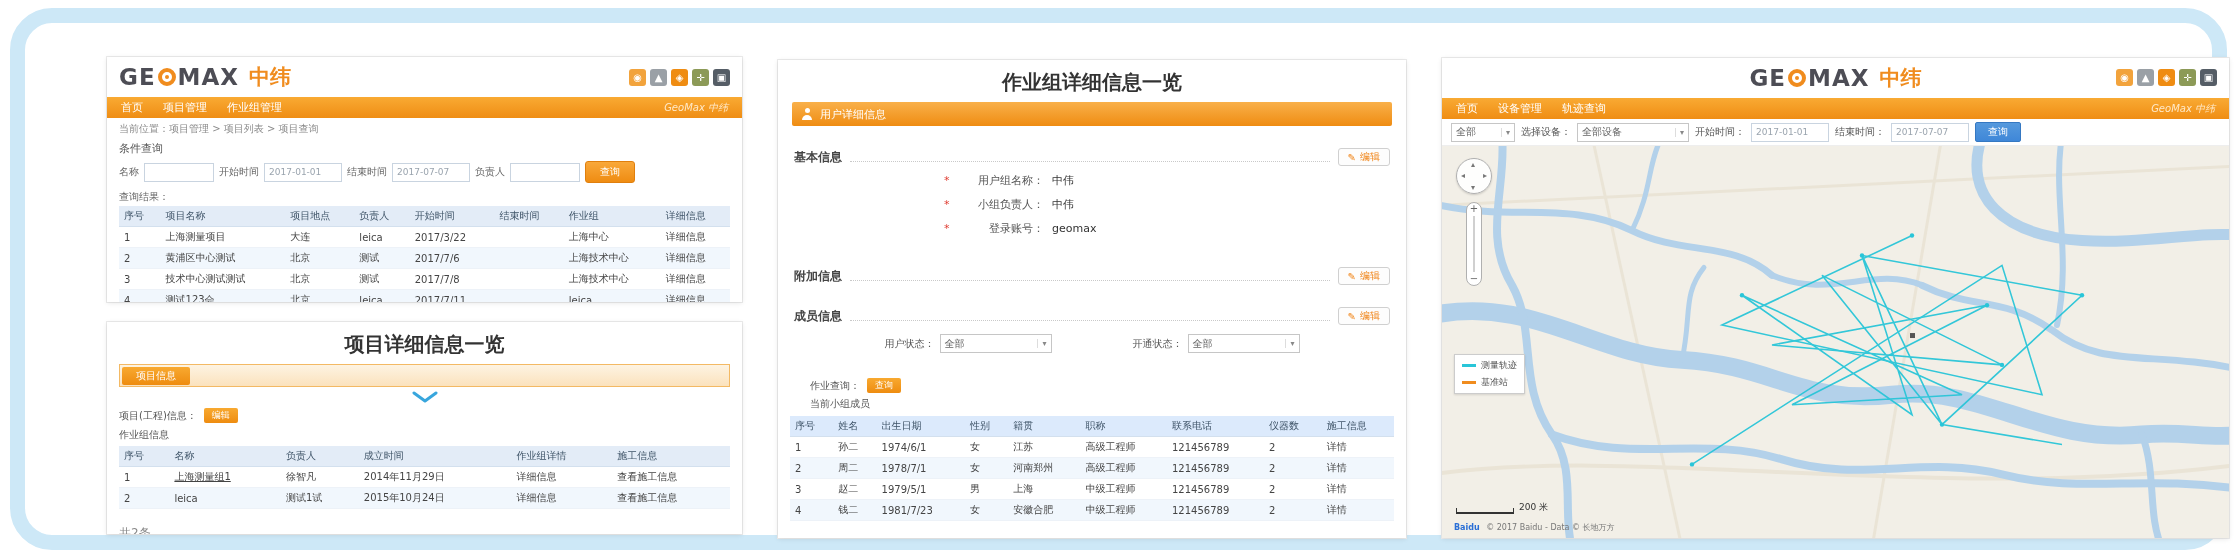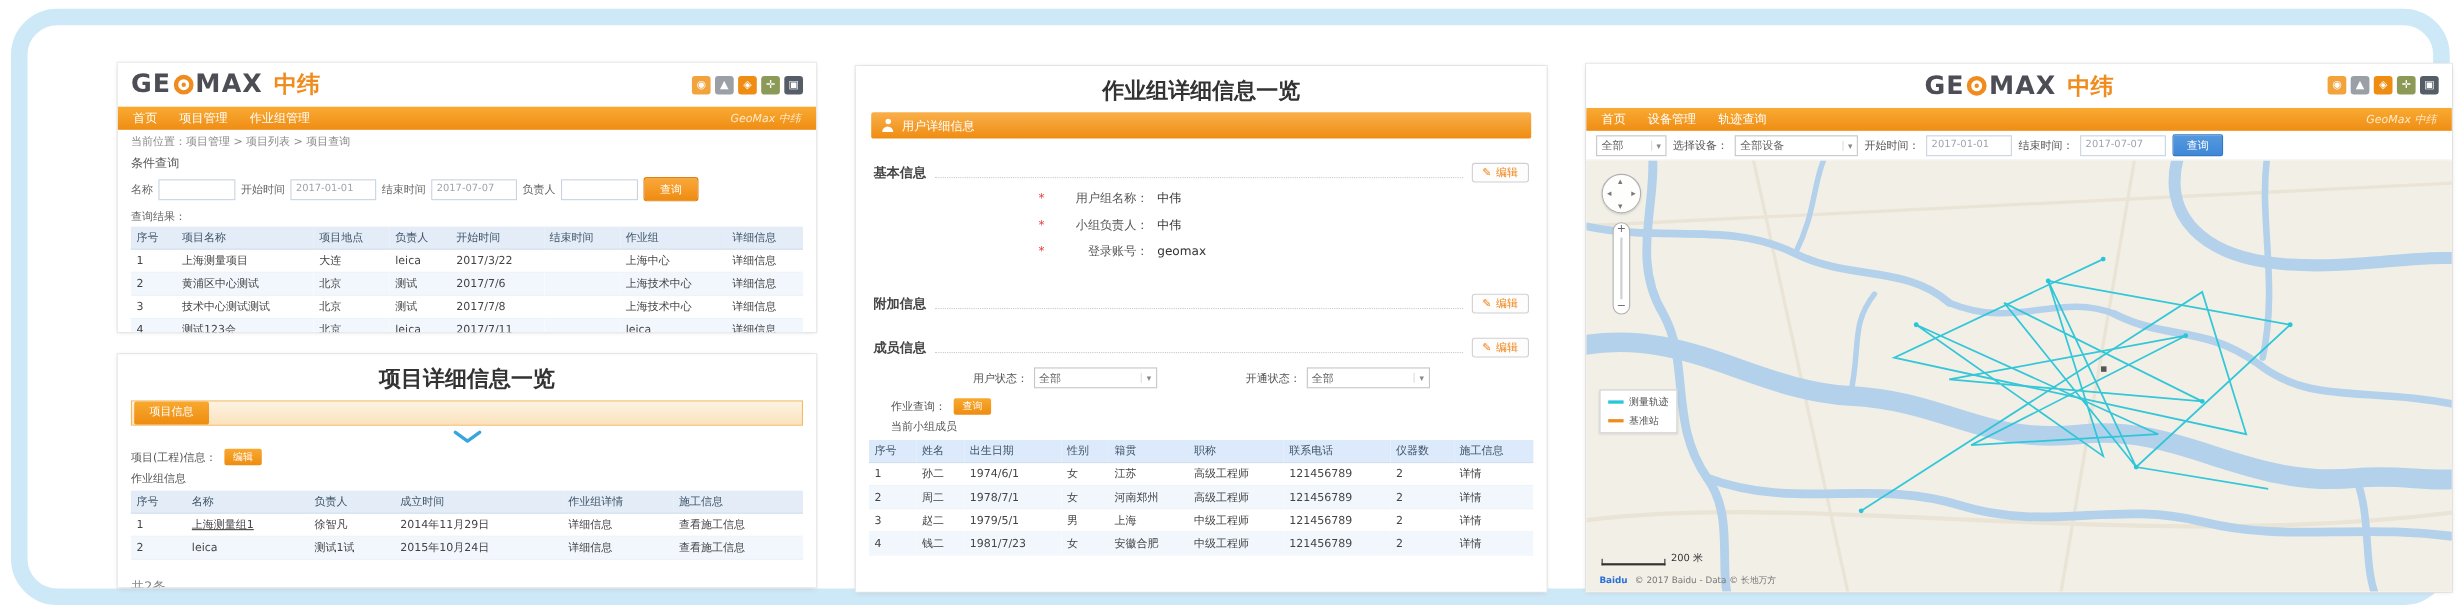--- a/index.html
+++ b/index.html
@@ -44,21 +44,21 @@
 
   .tbl { width:calc(100% - 24px); margin:0 12px; border-collapse:collapse; font-size:10px; }
   .tbl th { background:#e3ecf7; color:#3f5468; font-weight:normal; text-align:left; padding:3px 5px; border-bottom:1px solid #d3e0ee; white-space:nowrap; }
   .tbl td { padding:3px 5px; color:#444; border-bottom:1px solid #edf2f8; white-space:nowrap; overflow:hidden; }
   .tbl tbody tr:nth-child(even) { background:#f1f7fd; }
   .link-orange { color:#f08519; cursor:pointer; }
   .link-blue { color:#2e6db4; text-decoration:underline; cursor:pointer; }
 
   
   .p2-title, .p3-title { text-align:center; font-size:20px; font-weight:bold; color:#333; padding:9px 0 6px; }
-  .tab-bar { margin:0 12px; height:23px; background:linear-gradient(#fdf3e2,#fbe2bd); border:1px solid #f3b964; display:flex; padding:0 2px; }
+  .tab-bar { margin:0 12px; height:23px; background:linear-gradient(#fdf3e2,#fbe2bd); border:1px solid #f3b964; display:flex; align-items:center; padding:0 2px; }
   .tab-chip { background:linear-gradient(#f8a930,#ee8c10); color:#fff; font-size:10px; padding:2px 14px; border-radius:2px; cursor:pointer; }
   .chevron-row { display:flex; justify-content:center; padding:4px 0 2px; }
   .chevron-row svg { cursor:pointer; }
   .info-line { display:flex; align-items:flex-end; gap:7px; padding:2px 12px; font-size:10px; color:#555; }
   .mini-chip { background:linear-gradient(#f8a930,#ee8c10); color:#fff; font-size:9px; padding:1px 8px; border-radius:2px; cursor:pointer; border:none; }
   .group-label { font-size:10px; color:#555; padding:3px 12px 4px; }
   .count { font-size:12px; color:#888; padding:16px 12px; }
 
   
   .p3-bar { margin:0 14px; height:24px; background:linear-gradient(#f9b04a,#ef8c12); border-radius:2px; display:flex; align-items:center; gap:7px; padding:0 9px; color:#fff; font-size:11px; }
@@ -72,21 +72,21 @@
   .edit-btn { border:1px solid #d0d0d0; background:#fdfdfd; border-radius:3px; font-size:10px; color:#f08519; padding:1px 9px; display:flex; gap:4px; align-items:center; cursor:pointer; }
   .fields { padding:7px 0 9px 150px; display:flex; flex-direction:column; gap:9px; }
   .field { display:flex; align-items:center; font-size:11px; }
   .field .star { color:#e03c31; width:8px; }
   .field label { color:#555; min-width:92px; text-align:right; }
   .field .val { color:#333; margin-left:8px; }
   .filter-row { display:flex; justify-content:space-around; padding:9px 50px 4px; }
   .filter-group { display:flex; align-items:center; gap:5px; font-size:10px; color:#555; }
   .select { width:112px; height:19px; border:1px solid #c6c6c6; background:#fff; display:flex; align-items:center; justify-content:space-between; padding:0 4px; font-size:10px; color:#666; cursor:pointer; }
   .select .arrow { font-size:8px; color:#888; border-left:1px solid #ddd; padding-left:4px; }
-  .query-row { display:flex; align-items:center; gap:7px; padding:5px 16px 2px; font-size:10px; color:#555; }
+  .query-row { display:flex; align-items:center; gap:7px; padding:5px 16px 2px; font-size:10px; color:#555;margin-top:16px; }
   .member-label { font-size:10px; color:#555; padding:2px 16px 5px; }
   .panel3 .tbl th { background:#dceafc; }
 
   
   .map-toolbar { height:27px; display:flex; align-items:center; gap:6px; padding:0 9px; font-size:10px; color:#555; background:#fff; border-bottom:1px solid #eee; }
   .map-toolbar .select { width:64px; }
   .map-toolbar .select.wide { width:112px; }
   .btn-blue { background:linear-gradient(#5599dd,#3f87d8); color:#fff; border:1px solid #3578c2; border-radius:2px; font-size:10px; padding:2px 12px; cursor:pointer; }
   .map { position:relative; flex:1; background:#f2efe7; overflow:hidden; }
   .map-svg { position:absolute; inset:0; width:100%; height:100%; }

